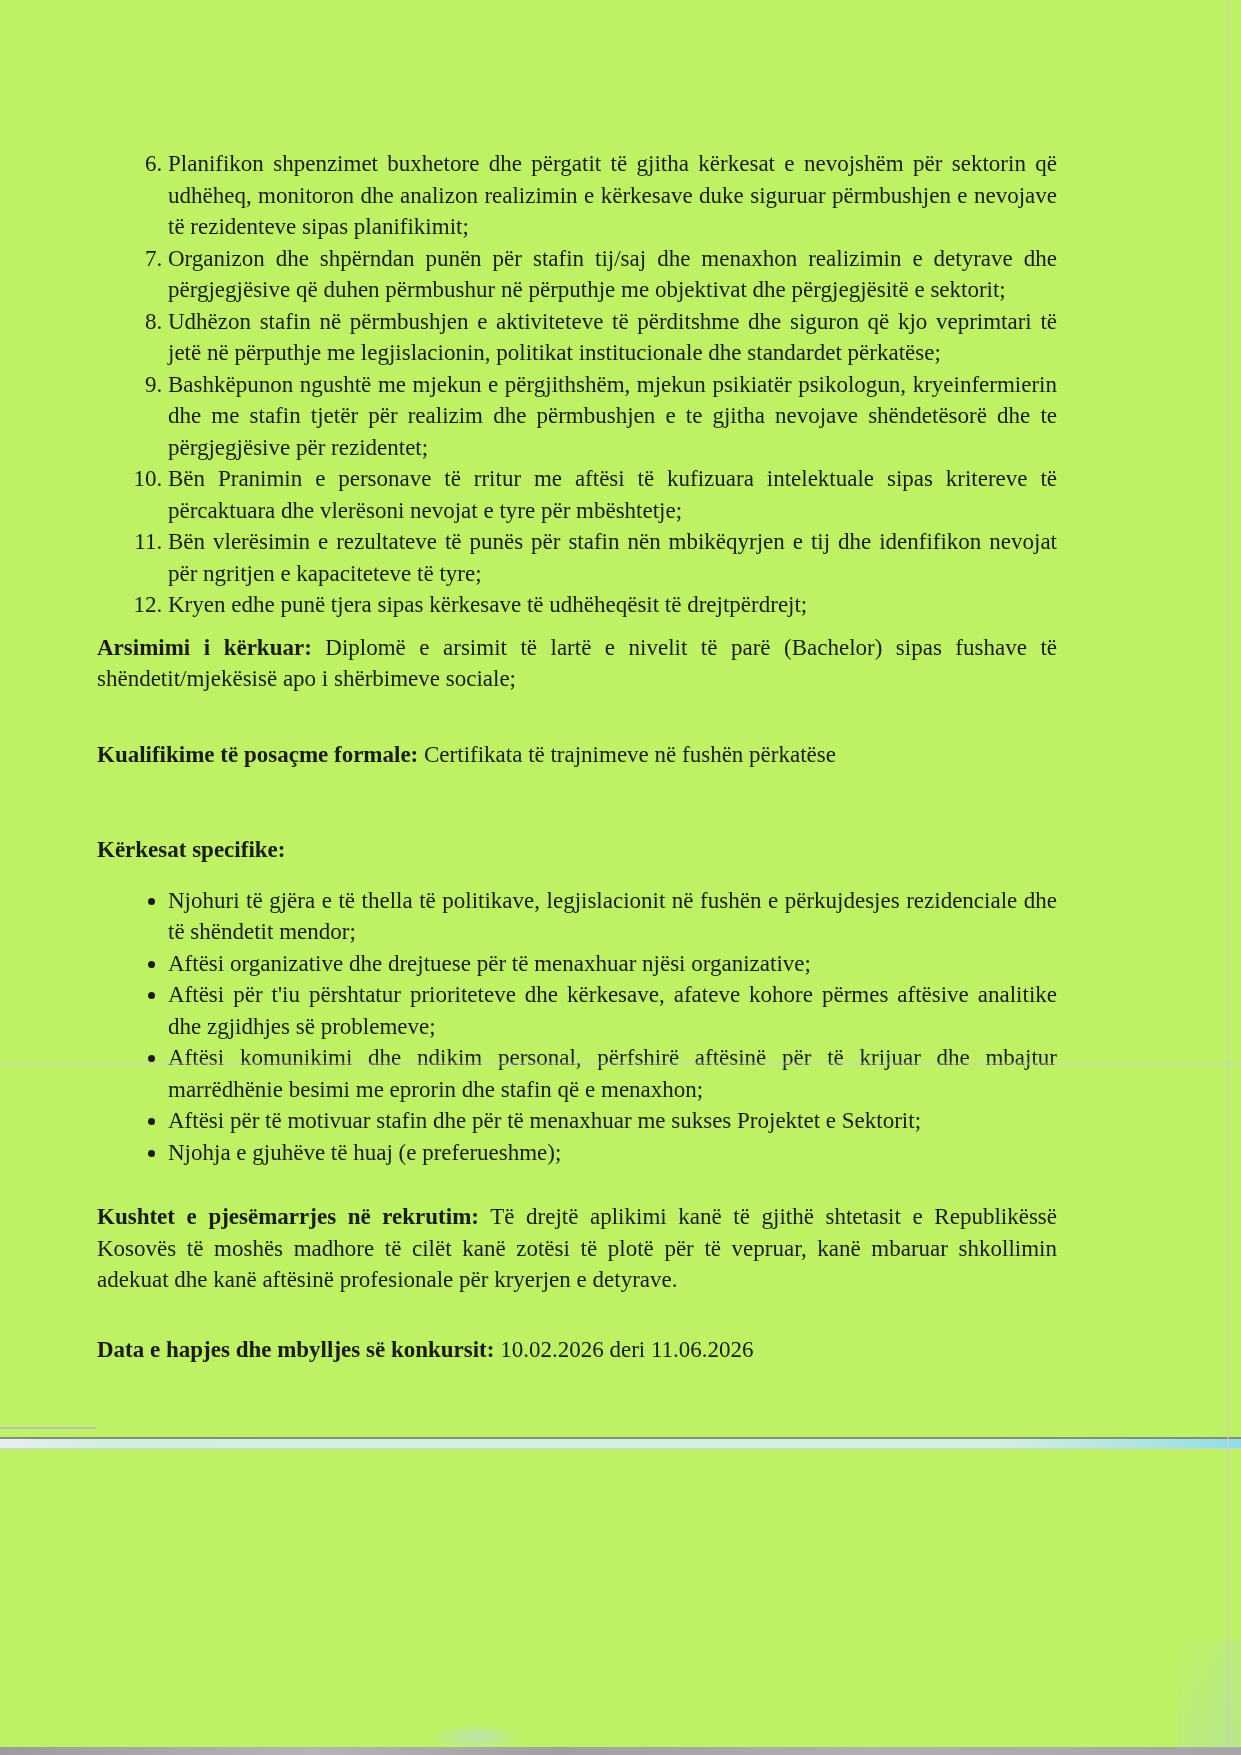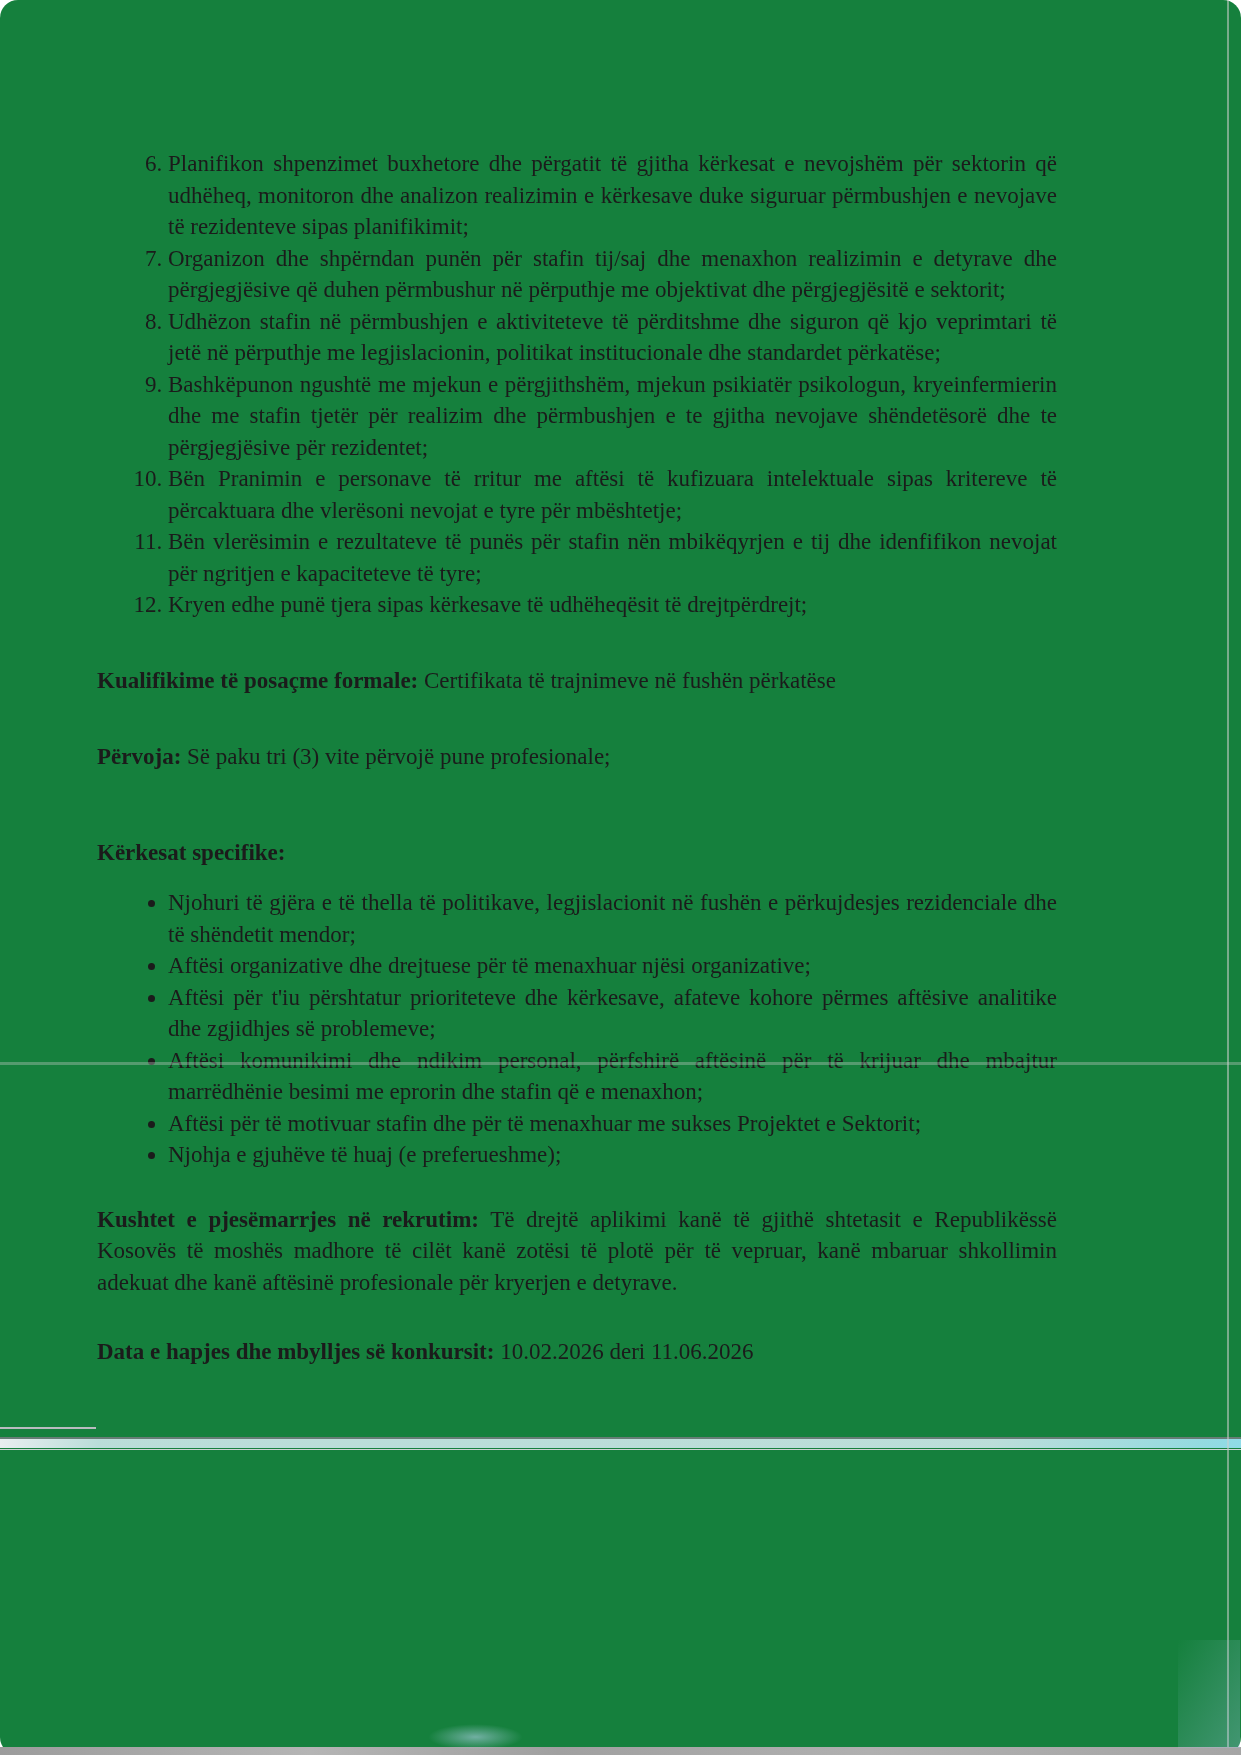--- a/index.html
+++ b/index.html
@@ -10,22 +10,21 @@
   body {
     width: 1241px;
     height: 1755px;
     position: relative;
     overflow: hidden;
     font-family: "Liberation Serif", serif;
   }
   .page {
     position: absolute;
     inset: 0;
-    background: #15803d;
-    border-radius: 18px;
+    background: #bef264;
   }
   .content {
     position: absolute;
     left: 97px;
     top: 148px;
     width: 960px;
     font-size: 23px;
     line-height: 31.5px;
     color: #1b1b1b;
   }
@@ -110,30 +109,30 @@
     <ol class="tasks" start="6">
       <li>Planifikon shpenzimet buxhetore dhe përgatit të gjitha kërkesat e nevojshëm për sektorin që udhëheq, monitoron dhe analizon realizimin e kërkesave duke siguruar përmbushjen e nevojave të rezidenteve sipas planifikimit;</li>
       <li>Organizon dhe shpërndan punën për stafin tij/saj dhe menaxhon realizimin e detyrave dhe përgjegjësive që duhen përmbushur në përputhje me objektivat dhe përgjegjësitë e sektorit;</li>
       <li>Udhëzon stafin në përmbushjen e aktiviteteve të përditshme dhe siguron që kjo veprimtari të jetë në përputhje me legjislacionin, politikat institucionale dhe standardet përkatëse;</li>
       <li>Bashkëpunon ngushtë me mjekun e përgjithshëm, mjekun psikiatër psikologun, kryeinfermierin dhe me stafin tjetër për realizim dhe përmbushjen e te gjitha nevojave shëndetësorë dhe te përgjegjësive për rezidentet;</li>
       <li>Bën Pranimin e personave të rritur me aftësi të kufizuara intelektuale sipas kritereve të përcaktuara dhe vlerësoni nevojat e tyre për mbështetje;</li>
       <li>Bën vlerësimin e rezultateve të punës për stafin nën mbikëqyrjen e tij dhe idenfifikon nevojat për ngritjen e kapaciteteve të tyre;</li>
       <li>Kryen edhe punë tjera sipas kërkesave të udhëheqësit të drejtpërdrejt;</li>
     </ol>
 
+    <p class="section" id="p-arsimimi">
+      <b>Arsimimi i kërkuar:</b>
+      <span>Diplomë e arsimit të lartë e nivelit të parë (Bachelor) sipas fushave të shëndetit/mjekësisë apo i shërbimeve sociale;</span>
+    </p>
 
     <p class="section" id="p-kualifikime">
       <b>Kualifikime të posaçme formale:</b>
       <span>Certifikata të trajnimeve në fushën përkatëse</span>
     </p>
 
-    <p class="section" id="p-pervoja">
-      <b>Përvoja:</b>
-      <span>Së paku tri (3) vite përvojë pune profesionale;</span>
-    </p>
 
     <p class="section" id="p-kerkesat">
       <b>Kërkesat specifike:</b>
     </p>
 
     <ul class="reqs">
       <li>Njohuri të gjëra e të thella të politikave, legjislacionit në fushën e përkujdesjes rezidenciale dhe të shëndetit mendor;</li>
       <li>Aftësi organizative dhe drejtuese për të menaxhuar njësi organizative;</li>
       <li>Aftësi për t'iu përshtatur prioriteteve dhe kërkesave, afateve kohore përmes aftësive analitike dhe zgjidhjes së problemeve;</li>
       <li>Aftësi komunikimi dhe ndikim personal, përfshirë aftësinë për të krijuar dhe mbajtur marrëdhënie besimi me eprorin dhe stafin që e menaxhon;</li>

